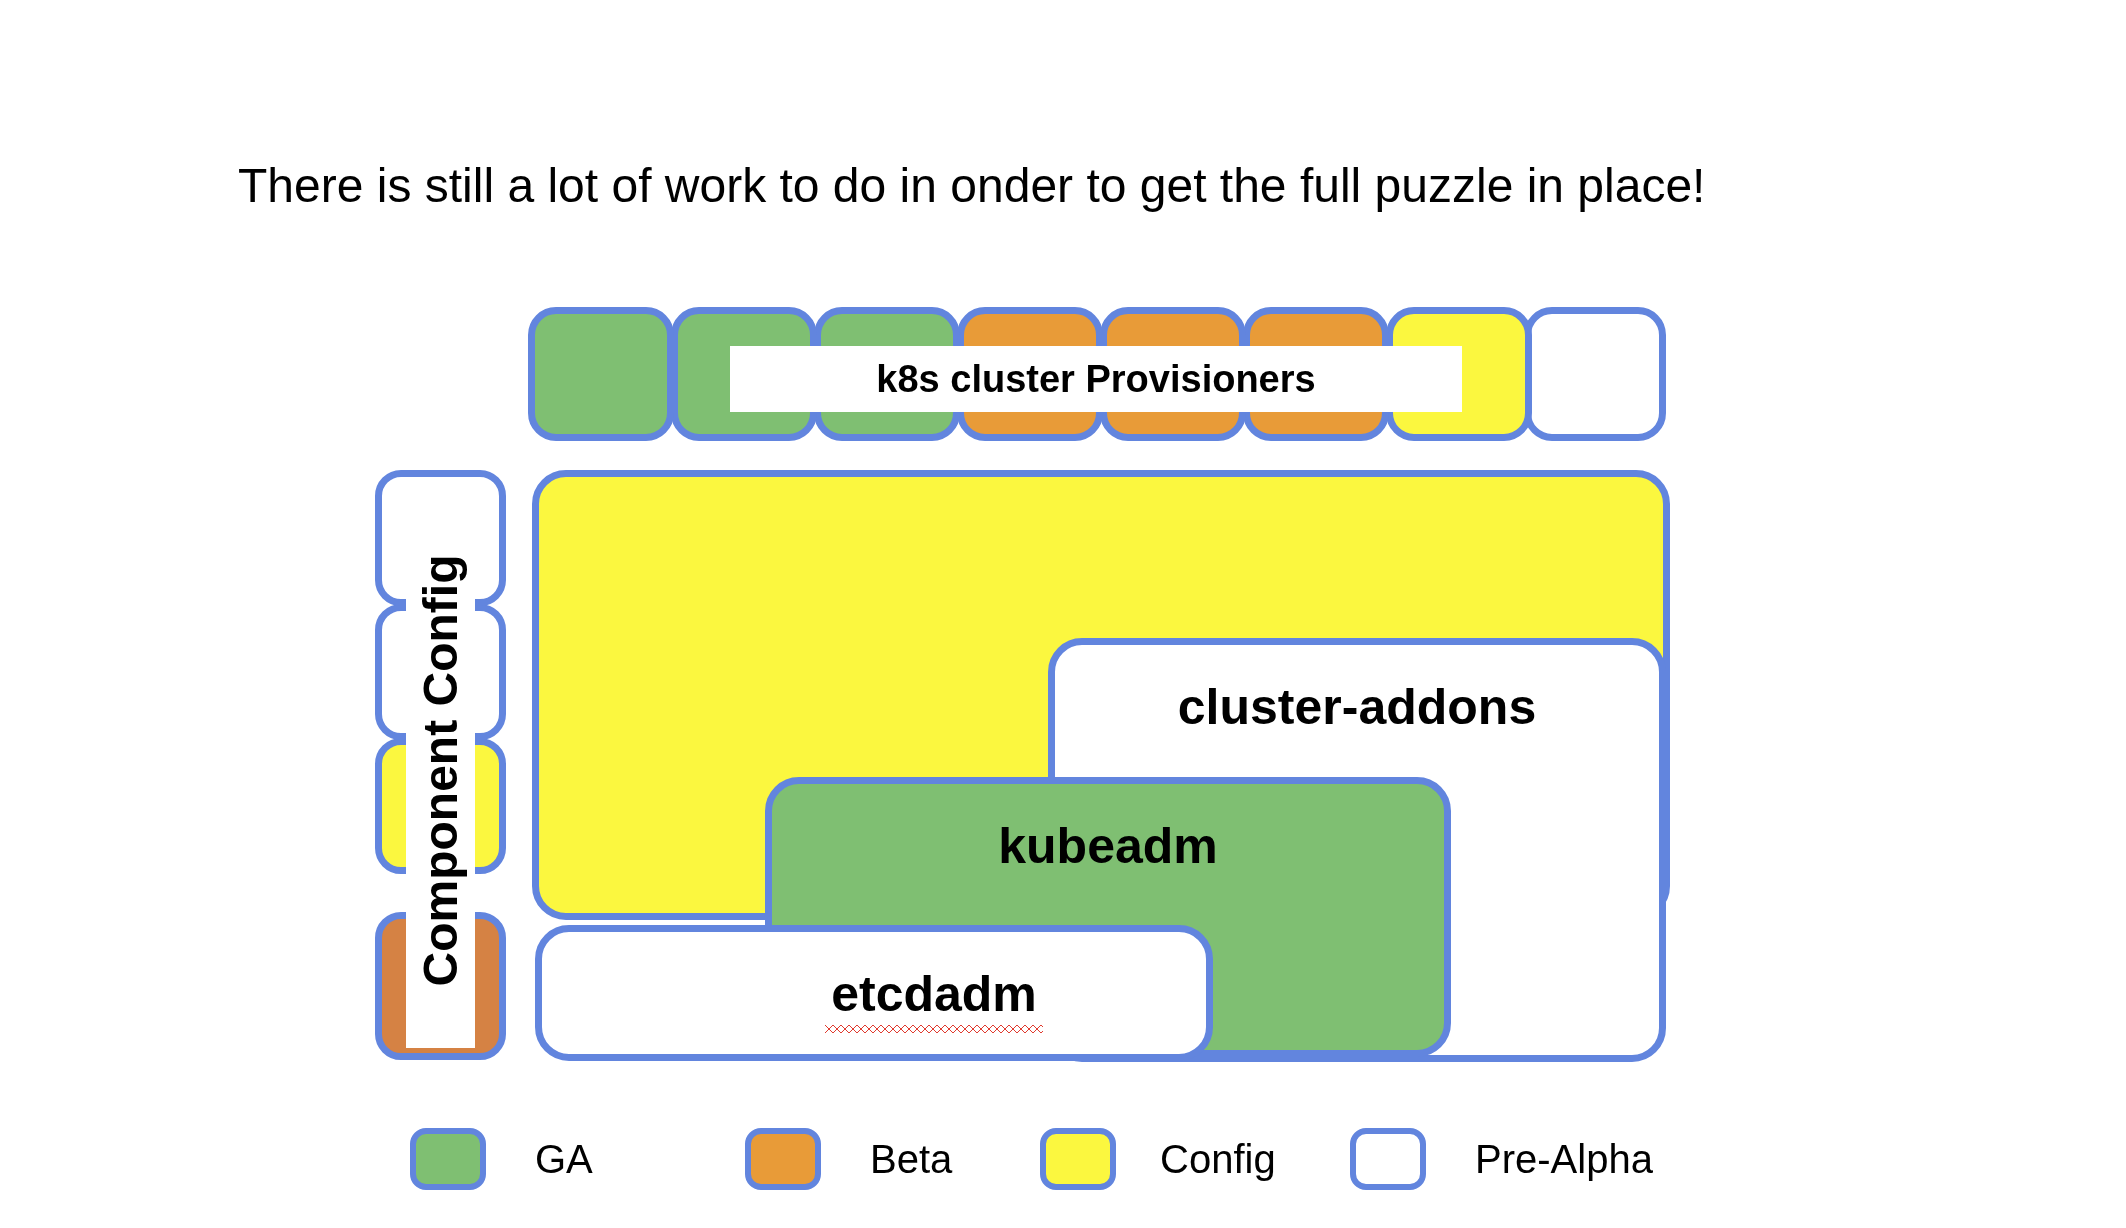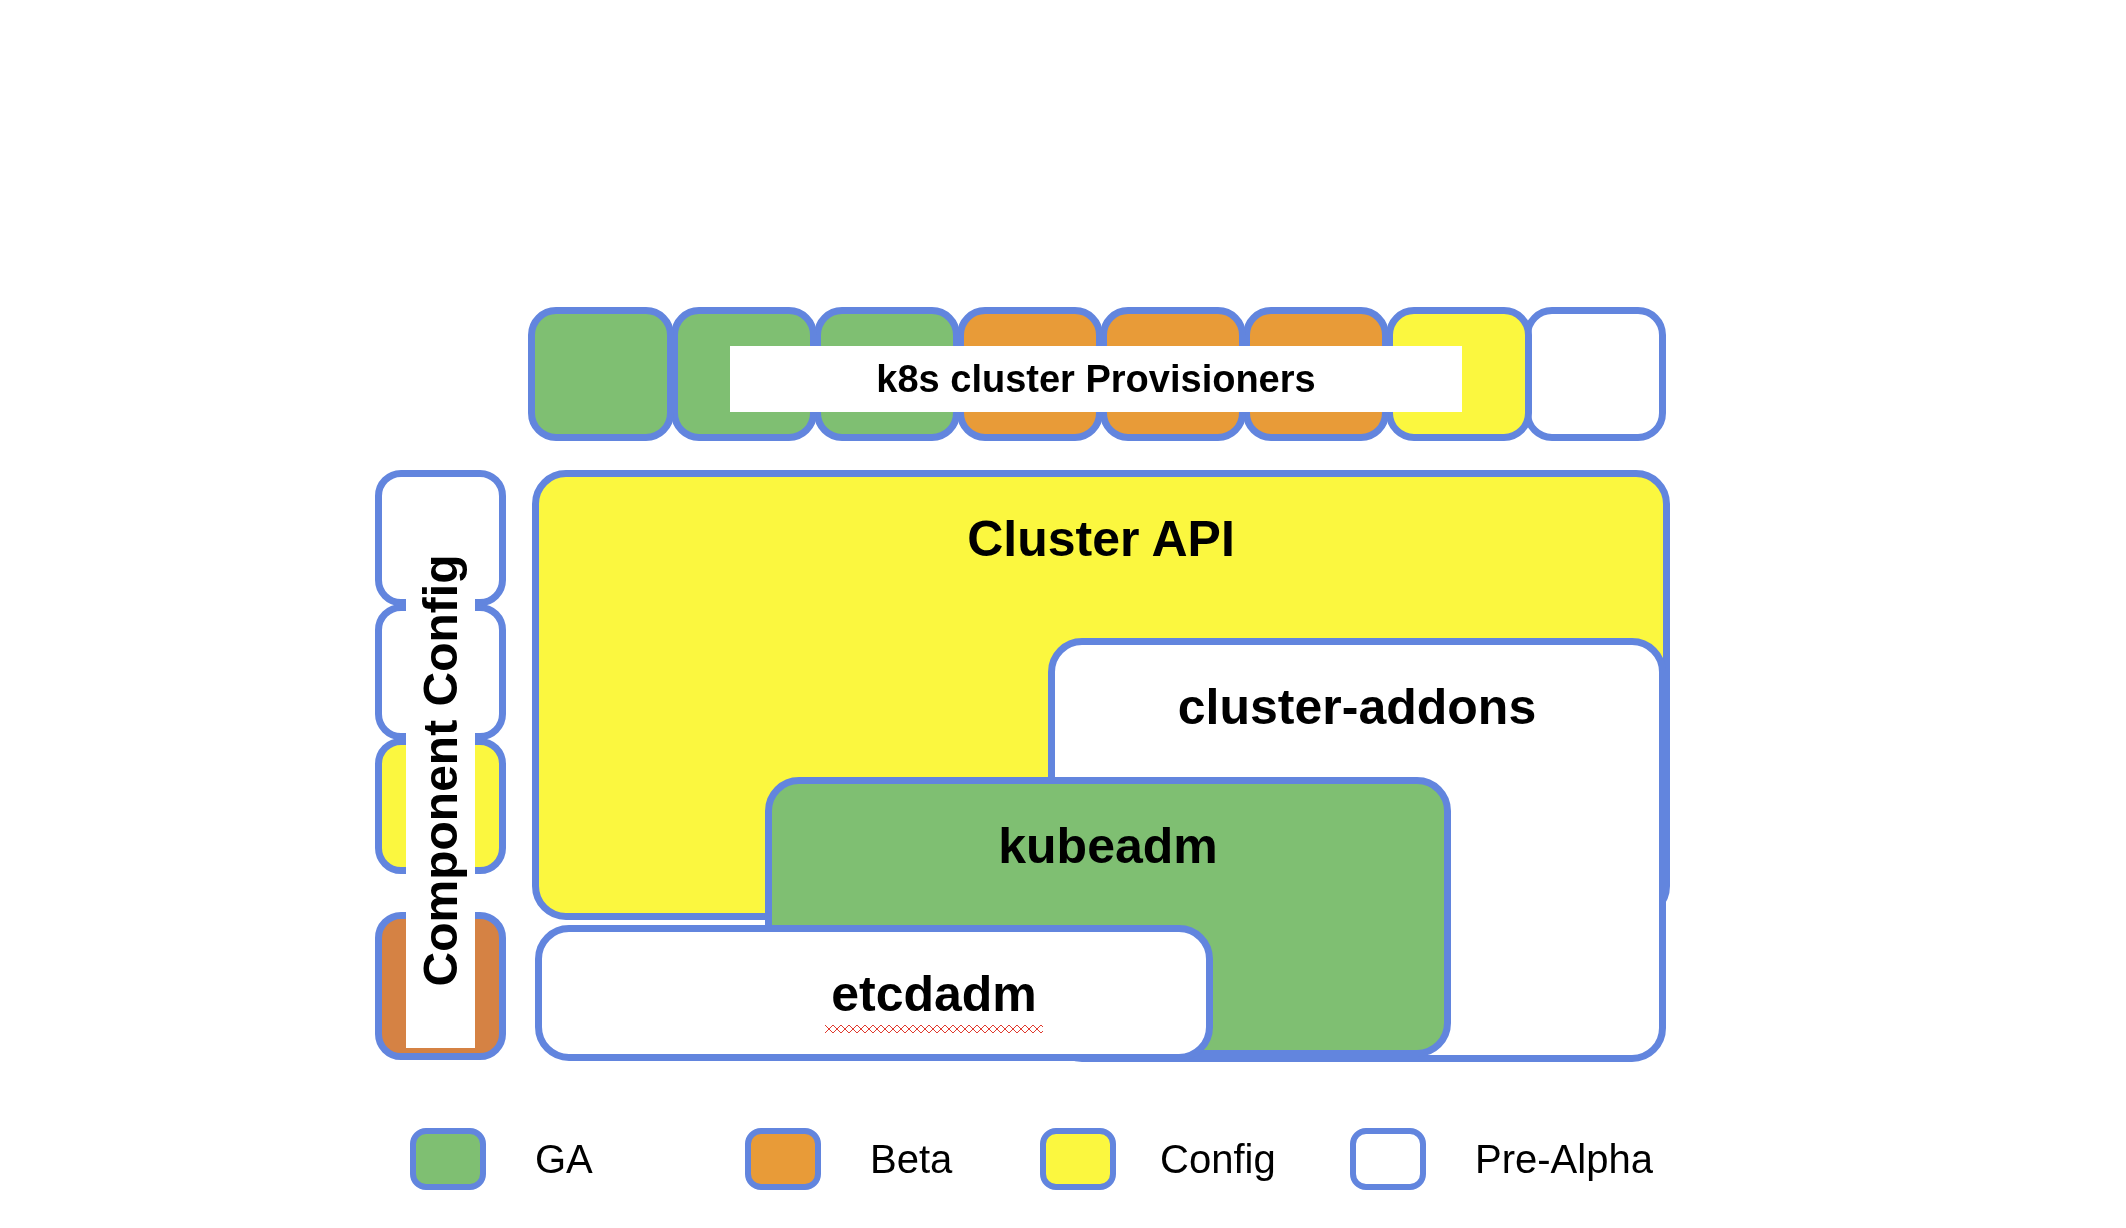--- a/index.html
+++ b/index.html
@@ -178,20 +178,21 @@
     color: #000000;
     white-space: nowrap;
     line-height: 52px;
   }
 </style>
 </head>
 <body>
 
 <div id="slide">
 
+  <div id="subtitle">There is still a lot of work to do in onder to get the full puzzle in place!</div>
 
   <div id="provisioner-row">
     <div class="dbox prov-box green" style="left:528px;  z-index:8;"></div>
     <div class="dbox prov-box green" style="left:671px;  z-index:7;"></div>
     <div class="dbox prov-box green" style="left:814px;  z-index:6;"></div>
     <div class="dbox prov-box orange" style="left:957px;  z-index:5;"></div>
     <div class="dbox prov-box orange" style="left:1100px; z-index:4;"></div>
     <div class="dbox prov-box orange" style="left:1243px; z-index:3;"></div>
     <div class="dbox prov-box yellow" style="left:1386px; z-index:2;"></div>
     <div class="dbox prov-box white" style="left:1524px; width:142px; z-index:1;"></div>
@@ -208,21 +209,20 @@
     <div id="cc-label-text">
       <span>Component Config</span>
     </div>
   </div>
 
   <div class="dbox yellow" id="cluster-api"></div>
   <div class="dbox white" id="cluster-addons"></div>
   <div class="dbox green" id="kubeadm"></div>
   <div class="dbox white" id="etcdadm"></div>
 
-  <div class="boxlabel" id="cluster-api-label">Cluster API</div>
   <div class="boxlabel" id="kubeadm-label">kubeadm</div>
   <div class="boxlabel" id="cluster-addons-label">cluster-addons</div>
   <div class="boxlabel" id="etcdadm-label"><span class="squiggle">etcdadm</span></div>
 
   <div id="legend">
     <div class="dbox legend-swatch green" style="left:410px;"></div>
     <div class="legend-text" style="left:535px;">GA</div>
 
     <div class="dbox legend-swatch orange" style="left:745px;"></div>
     <div class="legend-text" style="left:870px;">Beta</div>

